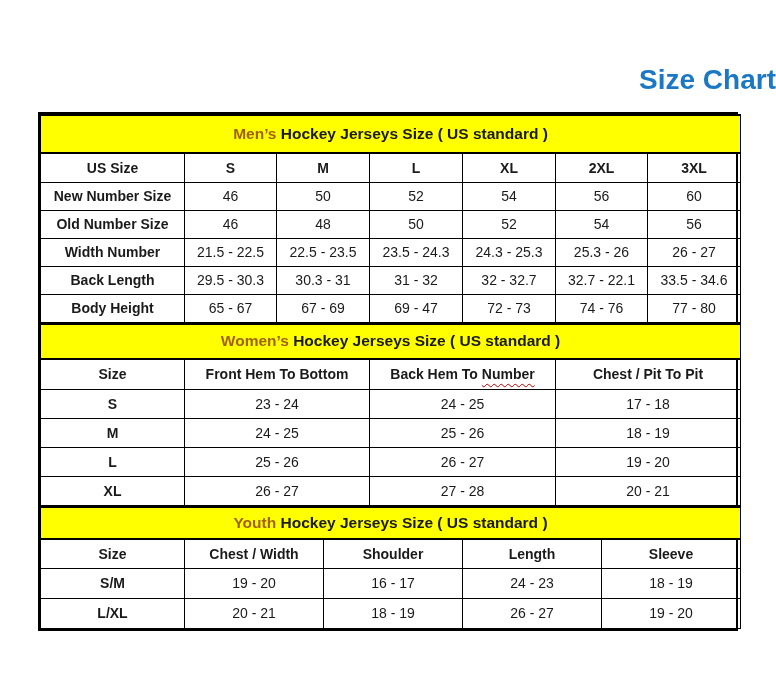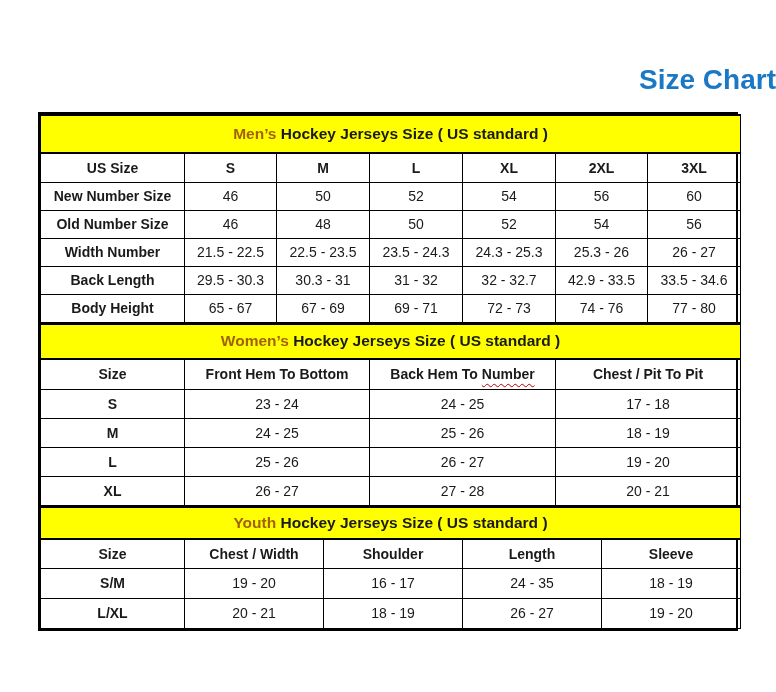--- a/index.html
+++ b/index.html
@@ -118,28 +118,28 @@
         <td>24.3 - 25.3</td>
         <td>25.3 - 26</td>
         <td>26 - 27</td>
       </tr>
       <tr>
         <td class="plain-label">Back Length</td>
         <td>29.5 - 30.3</td>
         <td>30.3 - 31</td>
         <td>31 - 32</td>
         <td>32 - 32.7</td>
-        <td>42.9 - 33.5</td>
+        <td>32.7 - 22.1</td>
         <td>33.5 - 34.6</td>
       </tr>
       <tr>
         <td class="plain-label">Body Height</td>
         <td>65 - 67</td>
         <td>67 - 69</td>
-        <td>69 - 71</td>
+        <td>69 - 47</td>
         <td>72 - 73</td>
         <td>74 - 76</td>
         <td>77 - 80</td>
       </tr>
     </tbody>
   </table>
 
   <table class="womens">
     <colgroup>
       <col style="width:144px">
@@ -204,21 +204,21 @@
         <th>Shoulder</th>
         <th>Length</th>
         <th>Sleeve</th>
       </tr>
     </thead>
     <tbody>
       <tr>
         <th>S/M</th>
         <td>19 - 20</td>
         <td>16 - 17</td>
-        <td>24 - 35</td>
+        <td>24 - 23</td>
         <td>18 - 19</td>
       </tr>
       <tr>
         <th>L/XL</th>
         <td>20 - 21</td>
         <td>18 - 19</td>
         <td>26 - 27</td>
         <td>19 - 20</td>
       </tr>
     </tbody>

